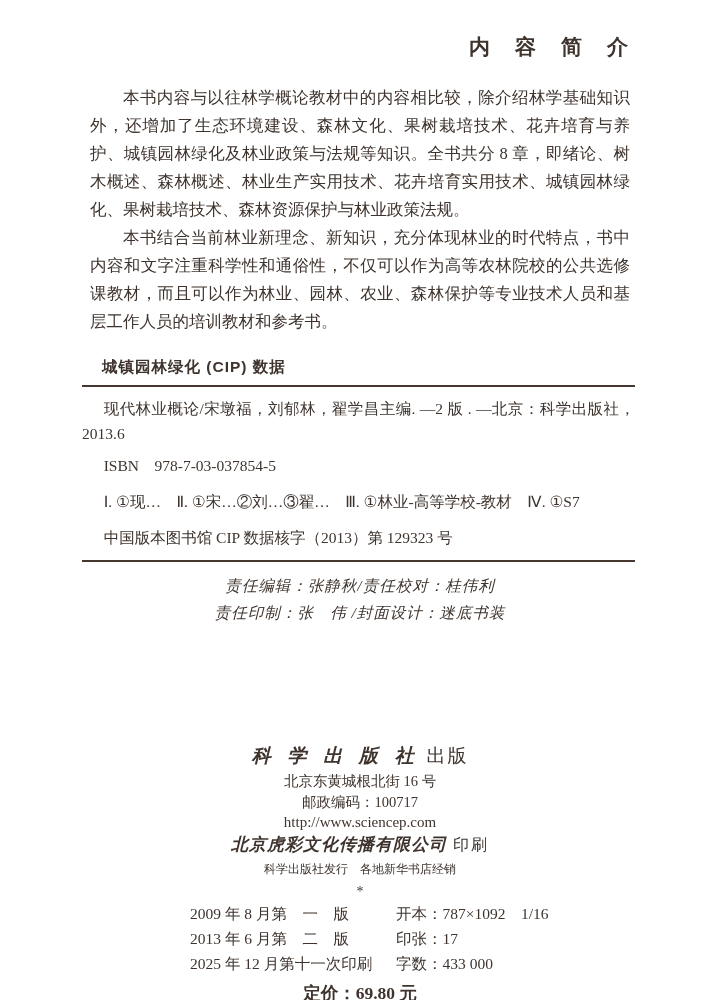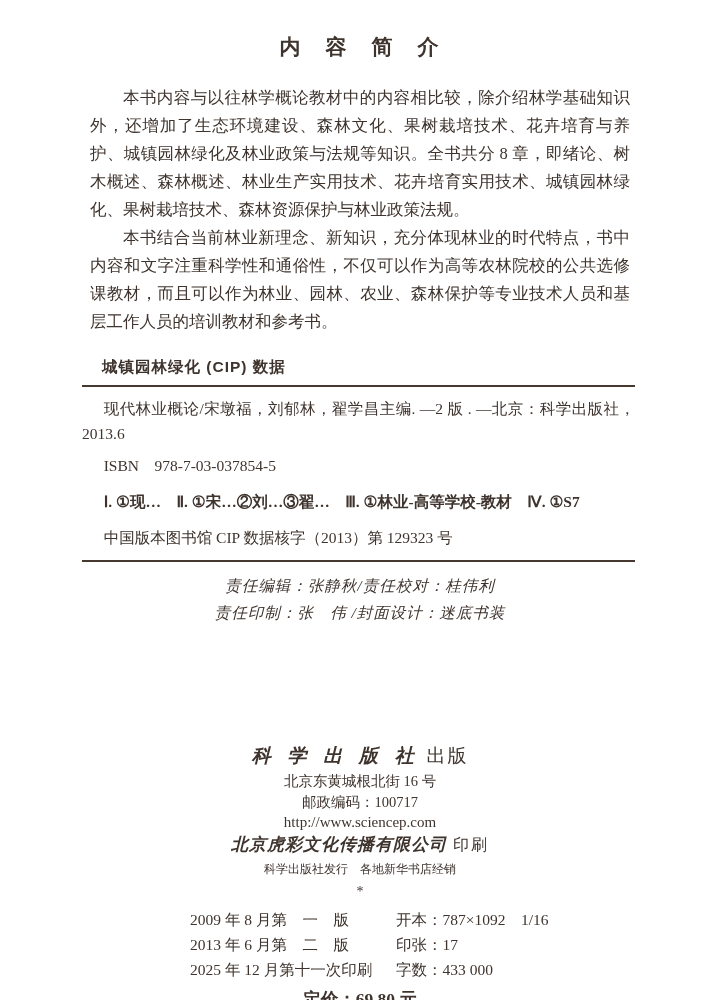--- a/index.html
+++ b/index.html
@@ -16,21 +16,21 @@
   }
   .page {
     box-sizing: border-box;
     width: 720px;
     height: 1000px;
     padding: 30px 90px 0 90px;
   }
   
   .title {
     margin: 4px 0 0 0;
-    text-align: center;
+    text-align: right;
     font-size: 21px;
     line-height: 26px;
     font-weight: bold;
     letter-spacing: 2px;
   }
   
   .intro {
     margin-top: 24px;
     font-size: 16.5px;
     line-height: 28px;
@@ -64,21 +64,21 @@
   .rule-top { margin-top: 8px; }
   .rule-bottom { margin-top: 10px; }
   .cip p {
     margin: 0;
     line-height: 25px;
     text-indent: 1.4em;
     text-align: justify;
   }
   .cip-entry  { margin-top: 9px  !important; }
   .cip-isbn   { margin-top: 7px  !important; }
-  .cip-class  { margin-top: 11px !important; font-weight: bold; }
+  .cip-class  { margin-top: 11px !important; }
   .cip-record { margin-top: 11px !important; }
   
   .staff {
     margin-top: 10px;
     text-align: center;
     font-style: italic;
     font-size: 15.5px;
     line-height: 27px;
     letter-spacing: 1px;
   }
@@ -105,21 +105,20 @@
     font-weight: bold;
     font-style: italic;
     letter-spacing: 1px;
     font-size: 17px;
   }
   .printer-suffix { font-size: 16px; letter-spacing: 2px; }
   .pub-dist { font-size: 12px; line-height: 24px; }
   .pub-star { font-size: 14px;   line-height: 18px; margin-top: 2px; }
   
   .editions {
-    margin-top: 6px;
     font-size: 15.5px;
   }
   .edition-row {
     display: flex;
     margin-left: 100px;
     line-height: 25px;
   }
   .edition-left  { width: 206px; }
   .edition-right { }
   

